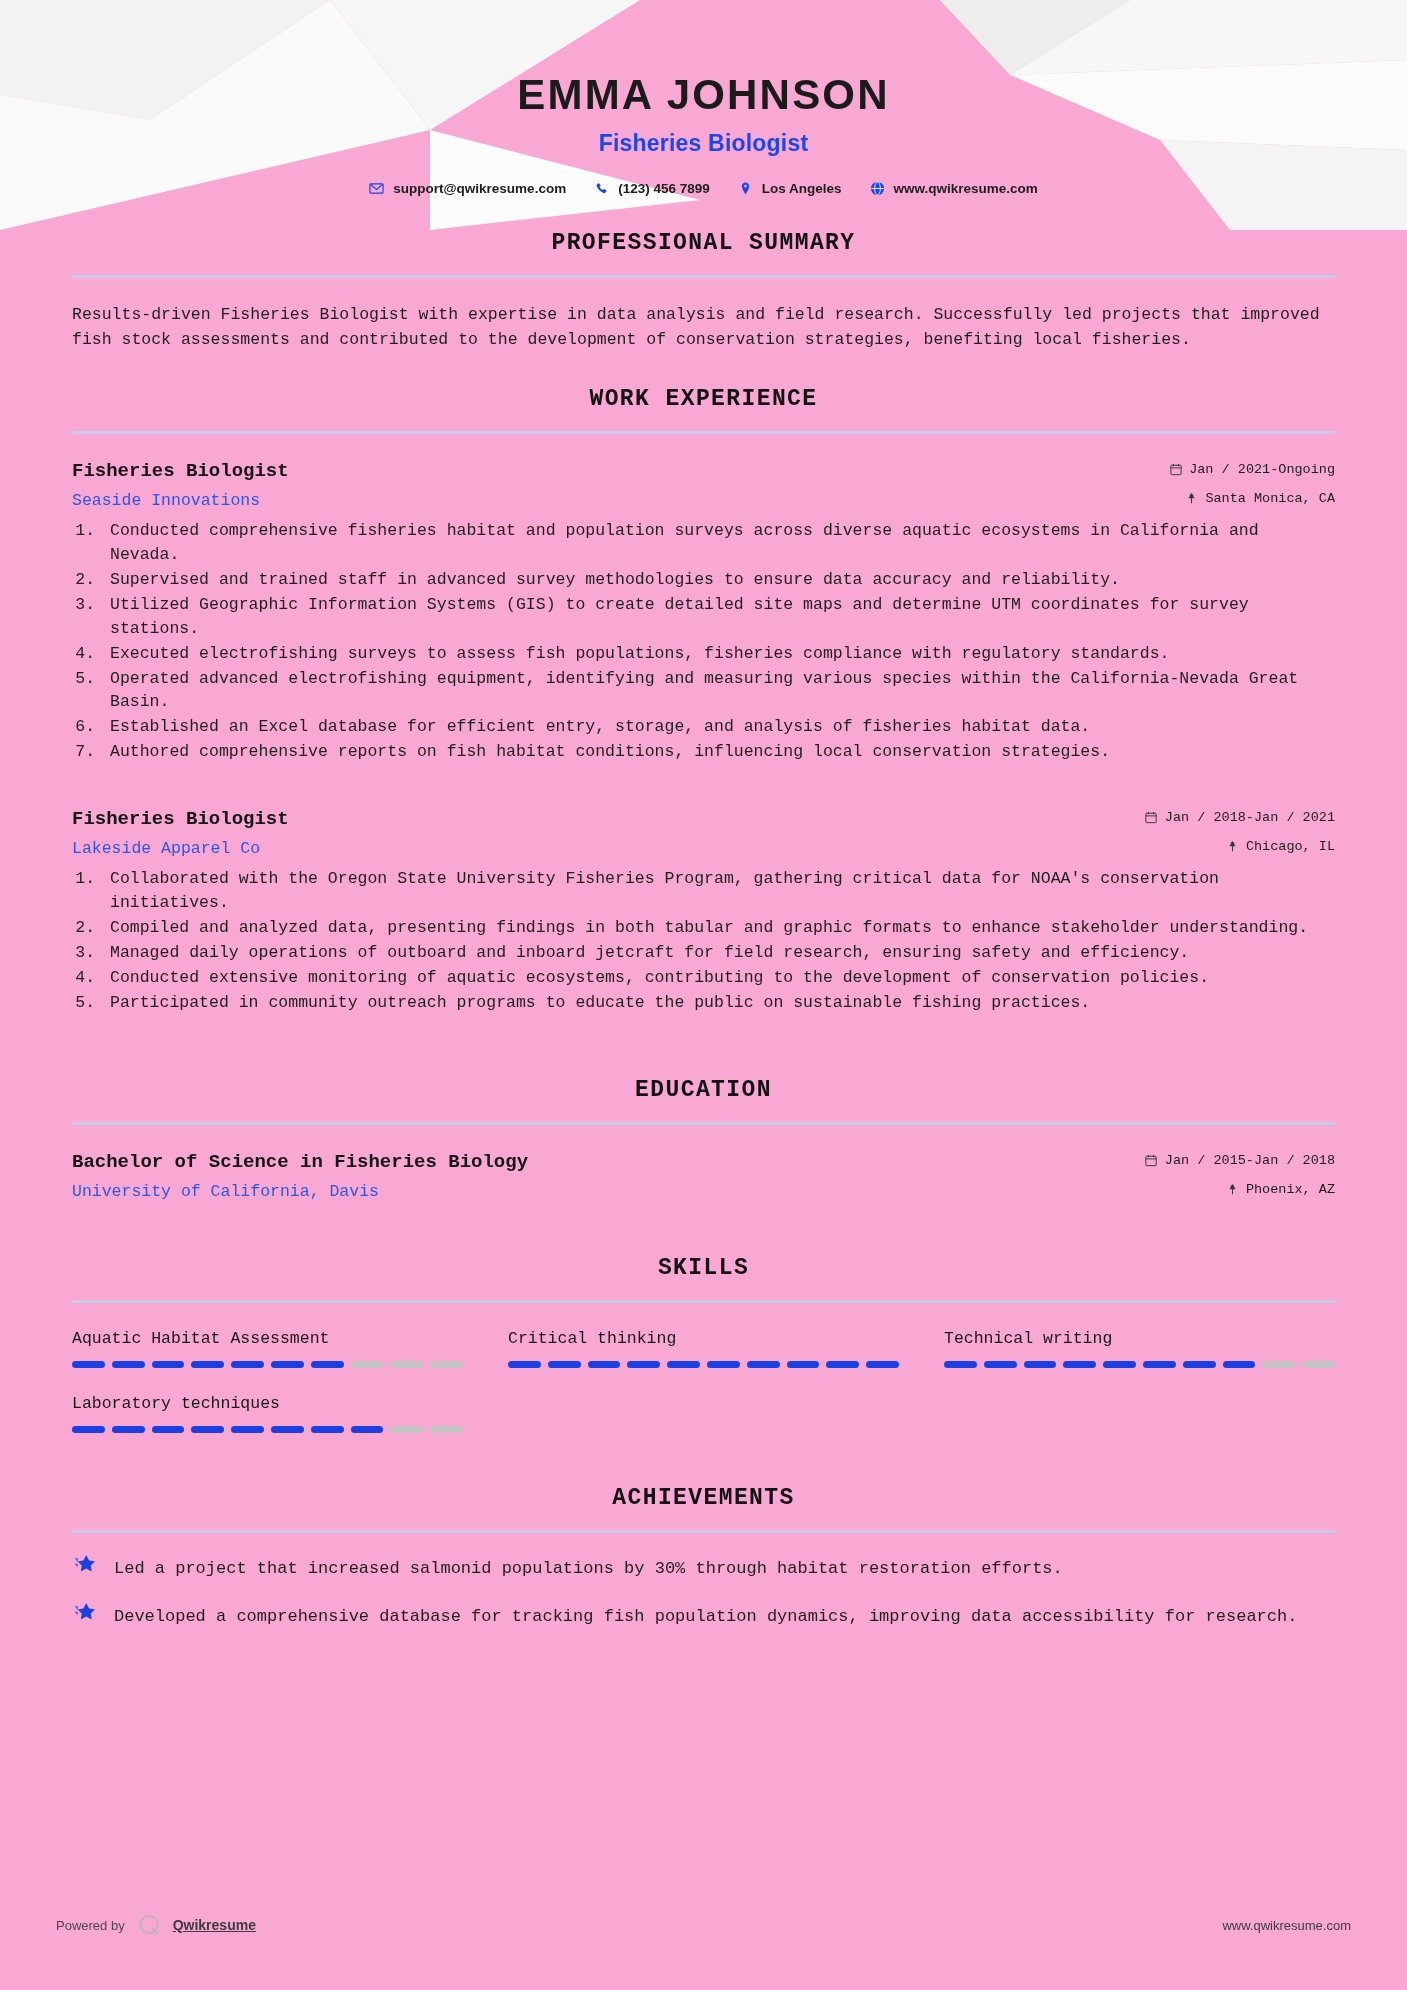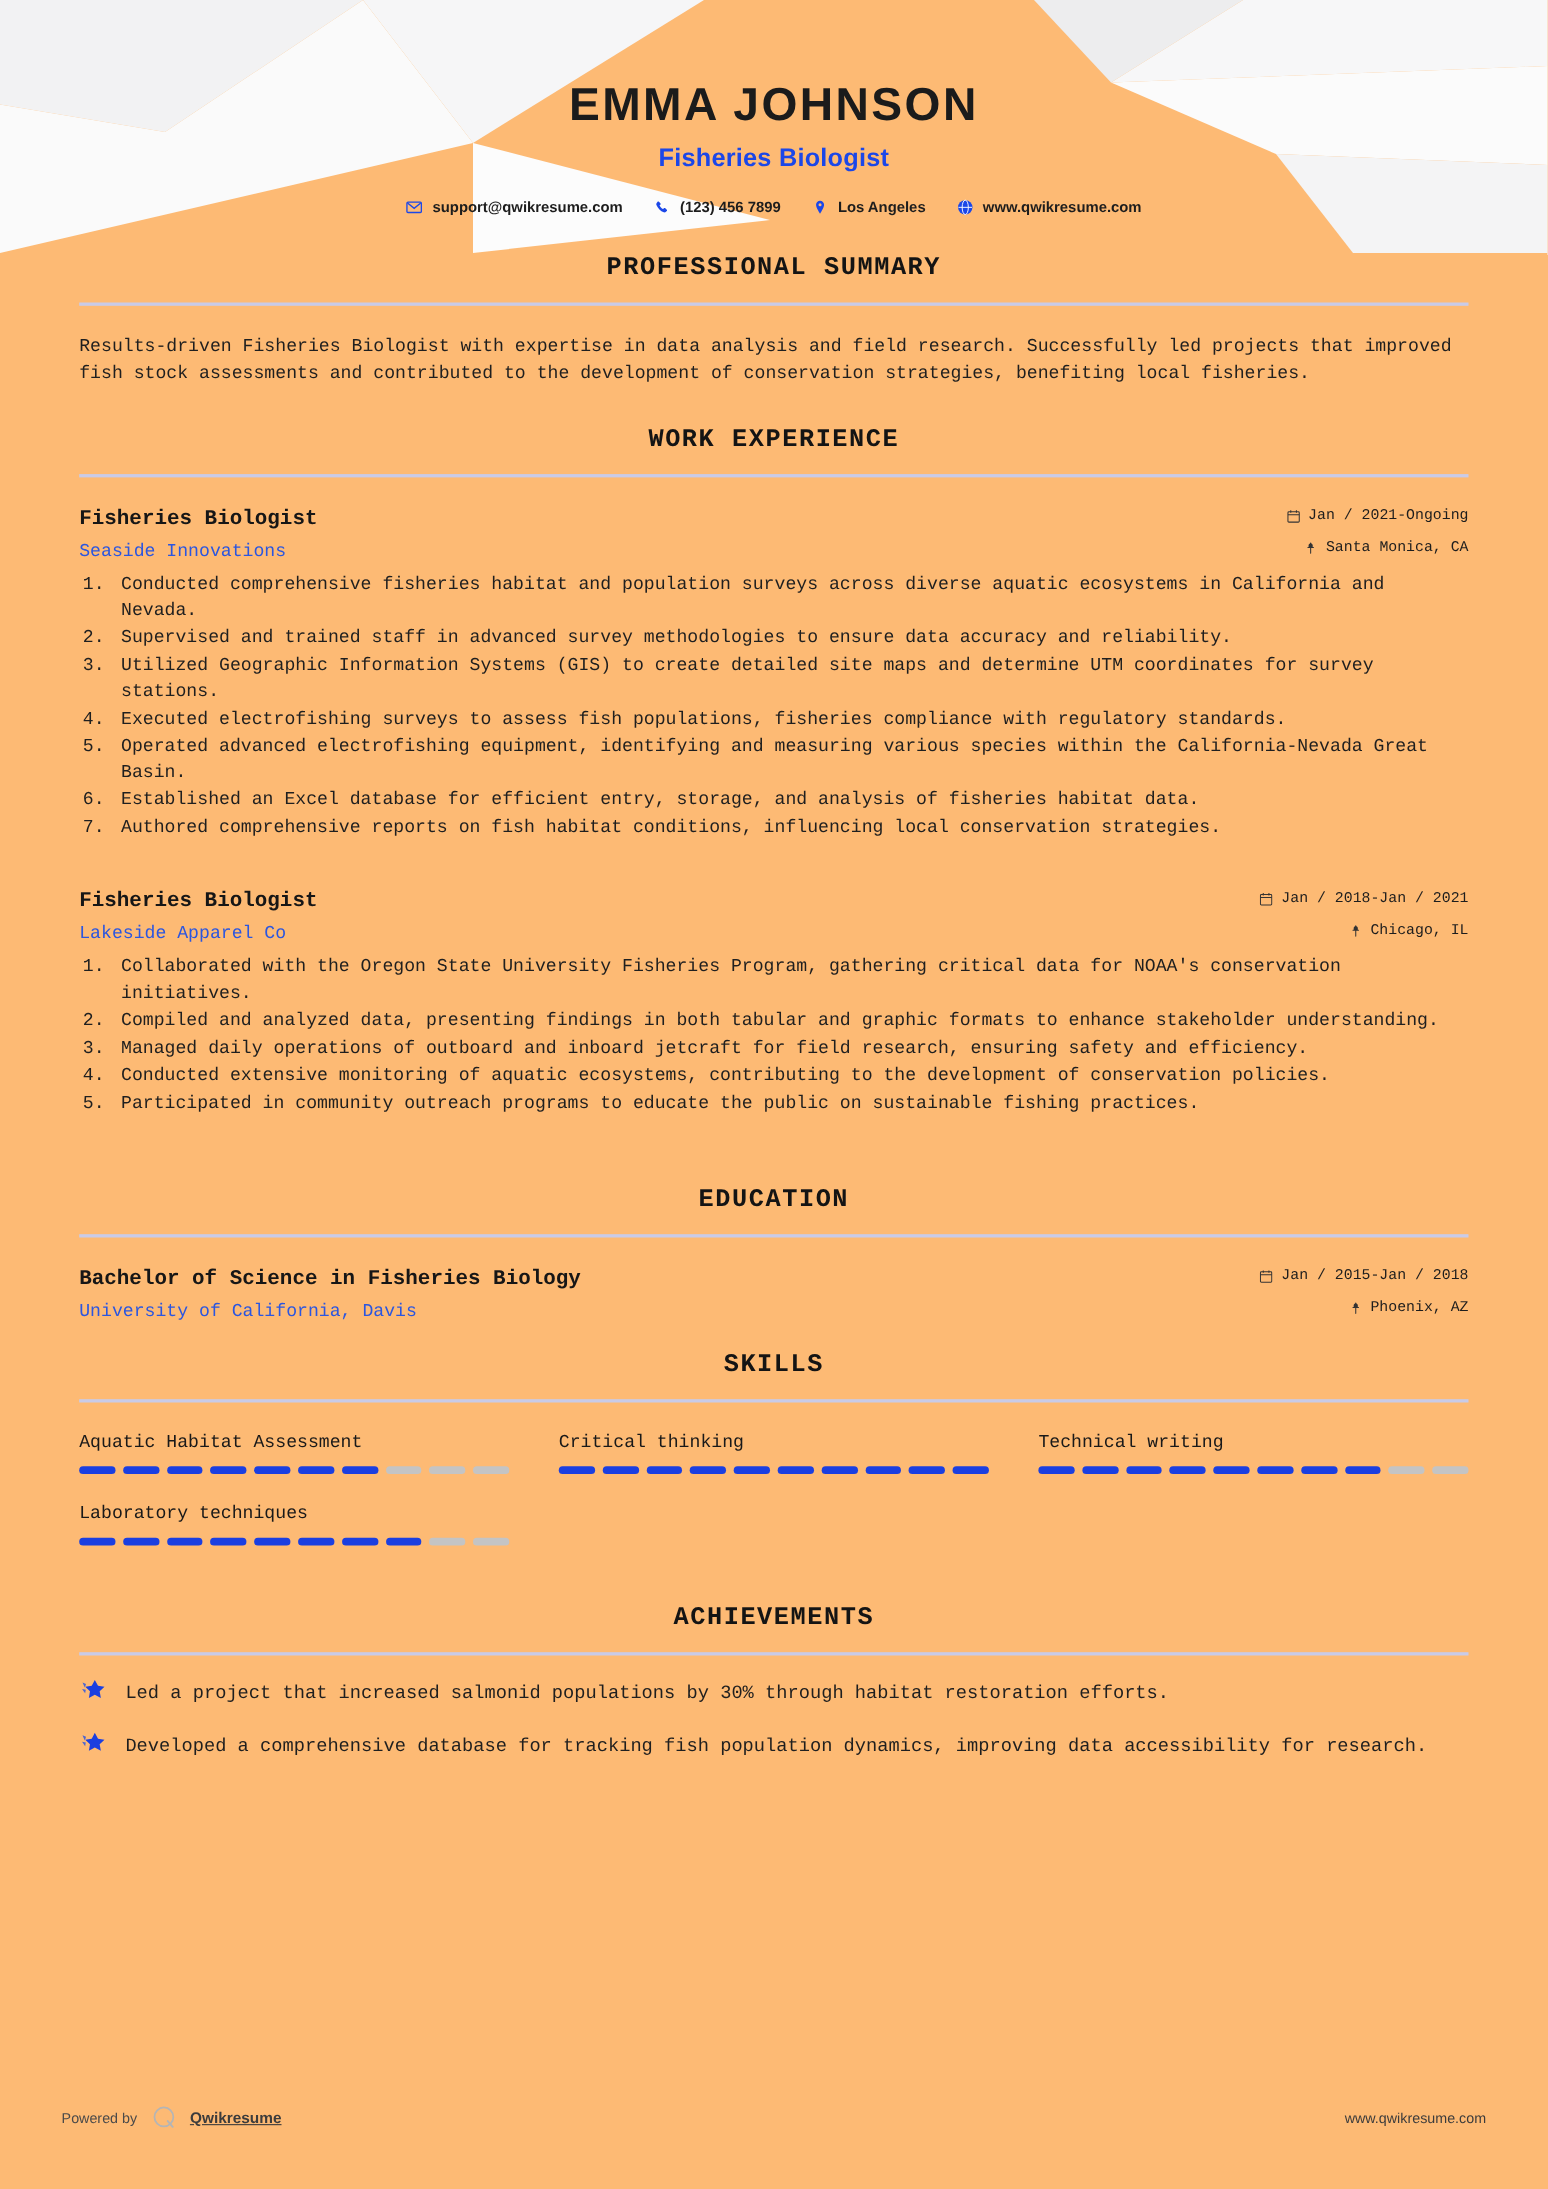--- a/index.html
+++ b/index.html
@@ -10,21 +10,21 @@
   body {
     font-family: "Liberation Sans", sans-serif;
     color: #1a1a1a;
     -webkit-font-smoothing: antialiased;
   }
   .page {
     position: relative;
     width: 1407px;
     height: 1990px;
     margin: 0 auto;
-    background: #fdba74;
+    background: #f9a8d4;
     overflow: hidden;
     box-sizing: border-box;
   }
 
   
   .bg-deco {
     position: absolute;
     top: 0; left: 0;
     width: 1407px;
     height: 230px;
@@ -406,21 +406,21 @@
               <svg viewBox="0 0 14 15" width="11" height="13" fill="currentColor">
                 <path d="M7 0.7c-.4 0-.7.3-.7.7v.5c-1 .3-1.7 1.2-1.7 2.3v1.7h-.9c-.3 0-.6.3-.6.6s.3.6.6.6h2.7v6.2c0 .3.3.6.6.6s.6-.3.6-.6V7.1h2.7c.3 0 .6-.3.6-.6s-.3-.6-.6-.6h-.9V4.2c0-1.1-.7-2-1.7-2.3v-.5c0-.4-.3-.7-.7-.7z"></path>
               </svg>
             </span>
             <span>Phoenix, AZ</span>
           </div>
         </div>
       </div>
     </div>
 
-    <div class="section" style="margin-top:26px">
+    <div class="section" style="margin-top:54px">
       <div class="section-title">SKILLS</div>
       <div class="section-rule"></div>
 
       <div class="skills-grid">
 
         <div>
           <div class="skill-name">Aquatic Habitat Assessment</div>
           <div class="skill-bar">
               <span class="dash on"></span>
               <span class="dash on"></span>

